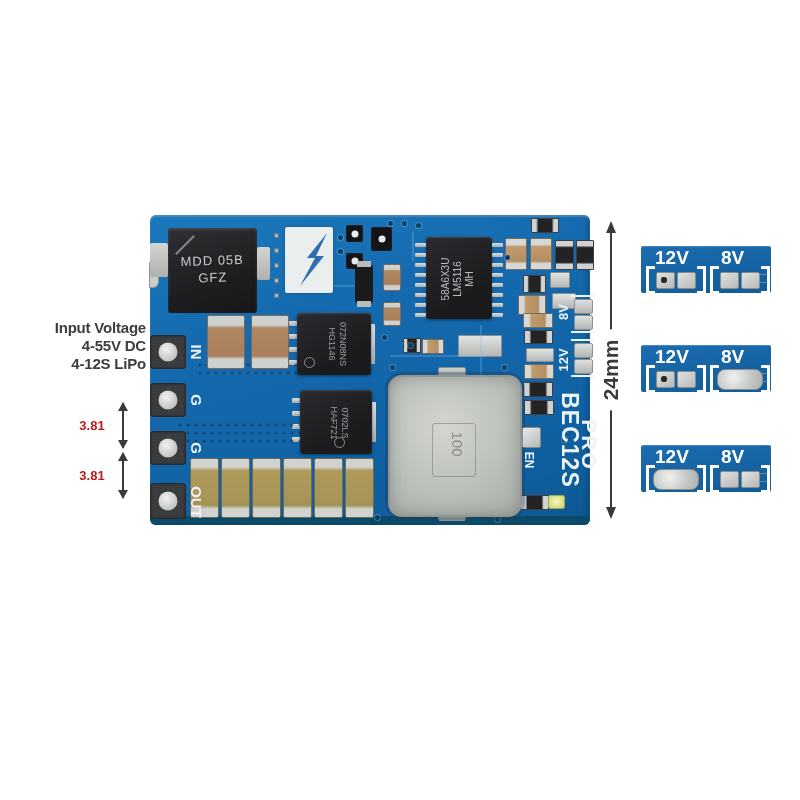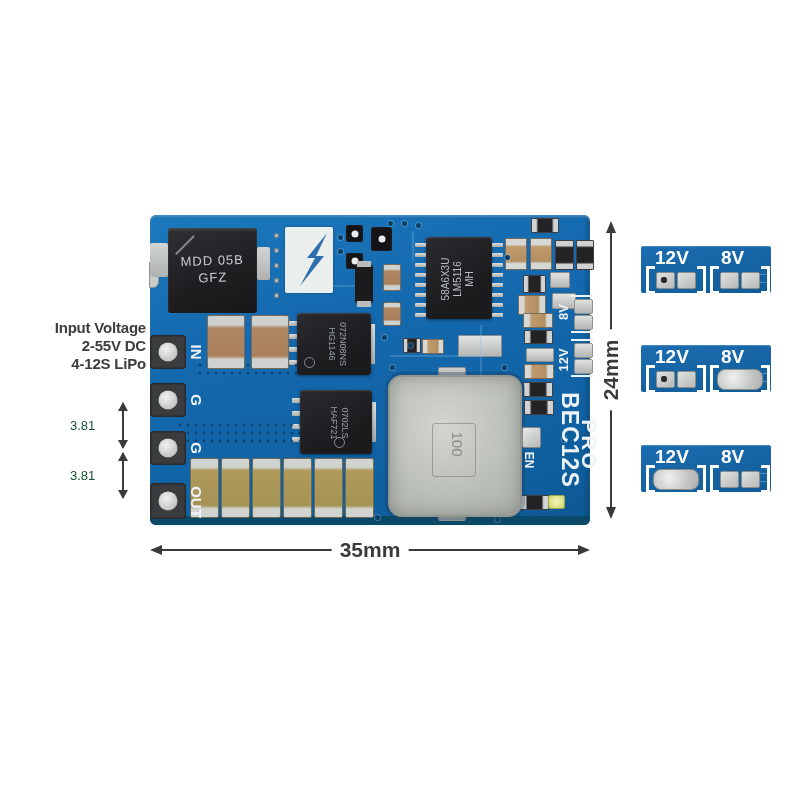--- a/index.html
+++ b/index.html
@@ -2,21 +2,21 @@
 <html><head>
 <meta charset="utf-8">
 <style>
   html,body{margin:0;padding:0;background:#fff;}
   .stage{position:relative;width:800px;height:800px;background:#ffffff;overflow:hidden;
          font-family:"Liberation Sans",sans-serif;color:#3a3a3a;}
 
   
   .ann{position:absolute;text-align:right;font-weight:bold;color:#3d3d3d;
        font-size:15px;line-height:18px;letter-spacing:-0.2px;}
-  .pitch-label{position:absolute;font-weight:normal;font-size:13px;color:#14532d;text-align:left;width:44px;}
+  .pitch-label{position:absolute;font-weight:bold;font-size:13px;color:#b91c1c;text-align:center;width:44px;}
   .varrow{position:absolute;width:2px;background:#3a3a3a;}
   .varrow::before{content:"";position:absolute;top:-1px;left:-4px;
     border-left:5px solid transparent;border-right:5px solid transparent;border-bottom:9px solid #3a3a3a;}
   .varrow::after{content:"";position:absolute;bottom:-1px;left:-4px;
     border-left:5px solid transparent;border-right:5px solid transparent;border-top:9px solid #3a3a3a;}
 
   
   .dim-h{position:absolute;height:18px;}
   .dim-h .line{position:absolute;left:2px;right:2px;top:8px;height:2px;background:#3a3a3a;}
   .dim-h::before{content:"";position:absolute;left:0;top:4px;
@@ -128,32 +128,28 @@
   .callout.bridged-right .pair.pr .blob{display:block;}
   .caption{margin-top:8px;text-align:center;font-size:20px;font-weight:bold;color:#3a3a3a;letter-spacing:0.5px;}
 </style>
 </head>
 <body>
 
 <div class="stage">
 
   <div class="ann" style="left:26px;top:319px;width:120px;">
     <div>Input Voltage</div>
-    <div>2-55V DC</div>
+    <div>4-55V DC</div>
     <div>4-12S LiPo</div>
   </div>
   <div class="varrow" style="left:122px;top:403px;height:45px;"></div>
   <div class="varrow" style="left:122px;top:453px;height:45px;"></div>
   <div class="pitch-label" style="left:70px;top:418px;">3.81</div>
   <div class="pitch-label" style="left:70px;top:468px;">3.81</div>
 
-  <div class="dim-h" style="left:150px;top:541px;width:440px;">
-    <div class="line"></div>
-    <span class="txt">35mm</span>
-  </div>
   <div class="dim-v" style="left:602px;top:221px;height:298px;">
     <div class="line"></div>
     <span class="txt">24mm</span>
   </div>
 
   <div class="board">
     <div class="board-edge"></div>
     <div class="notch"></div>
 
     <div id="decor">

